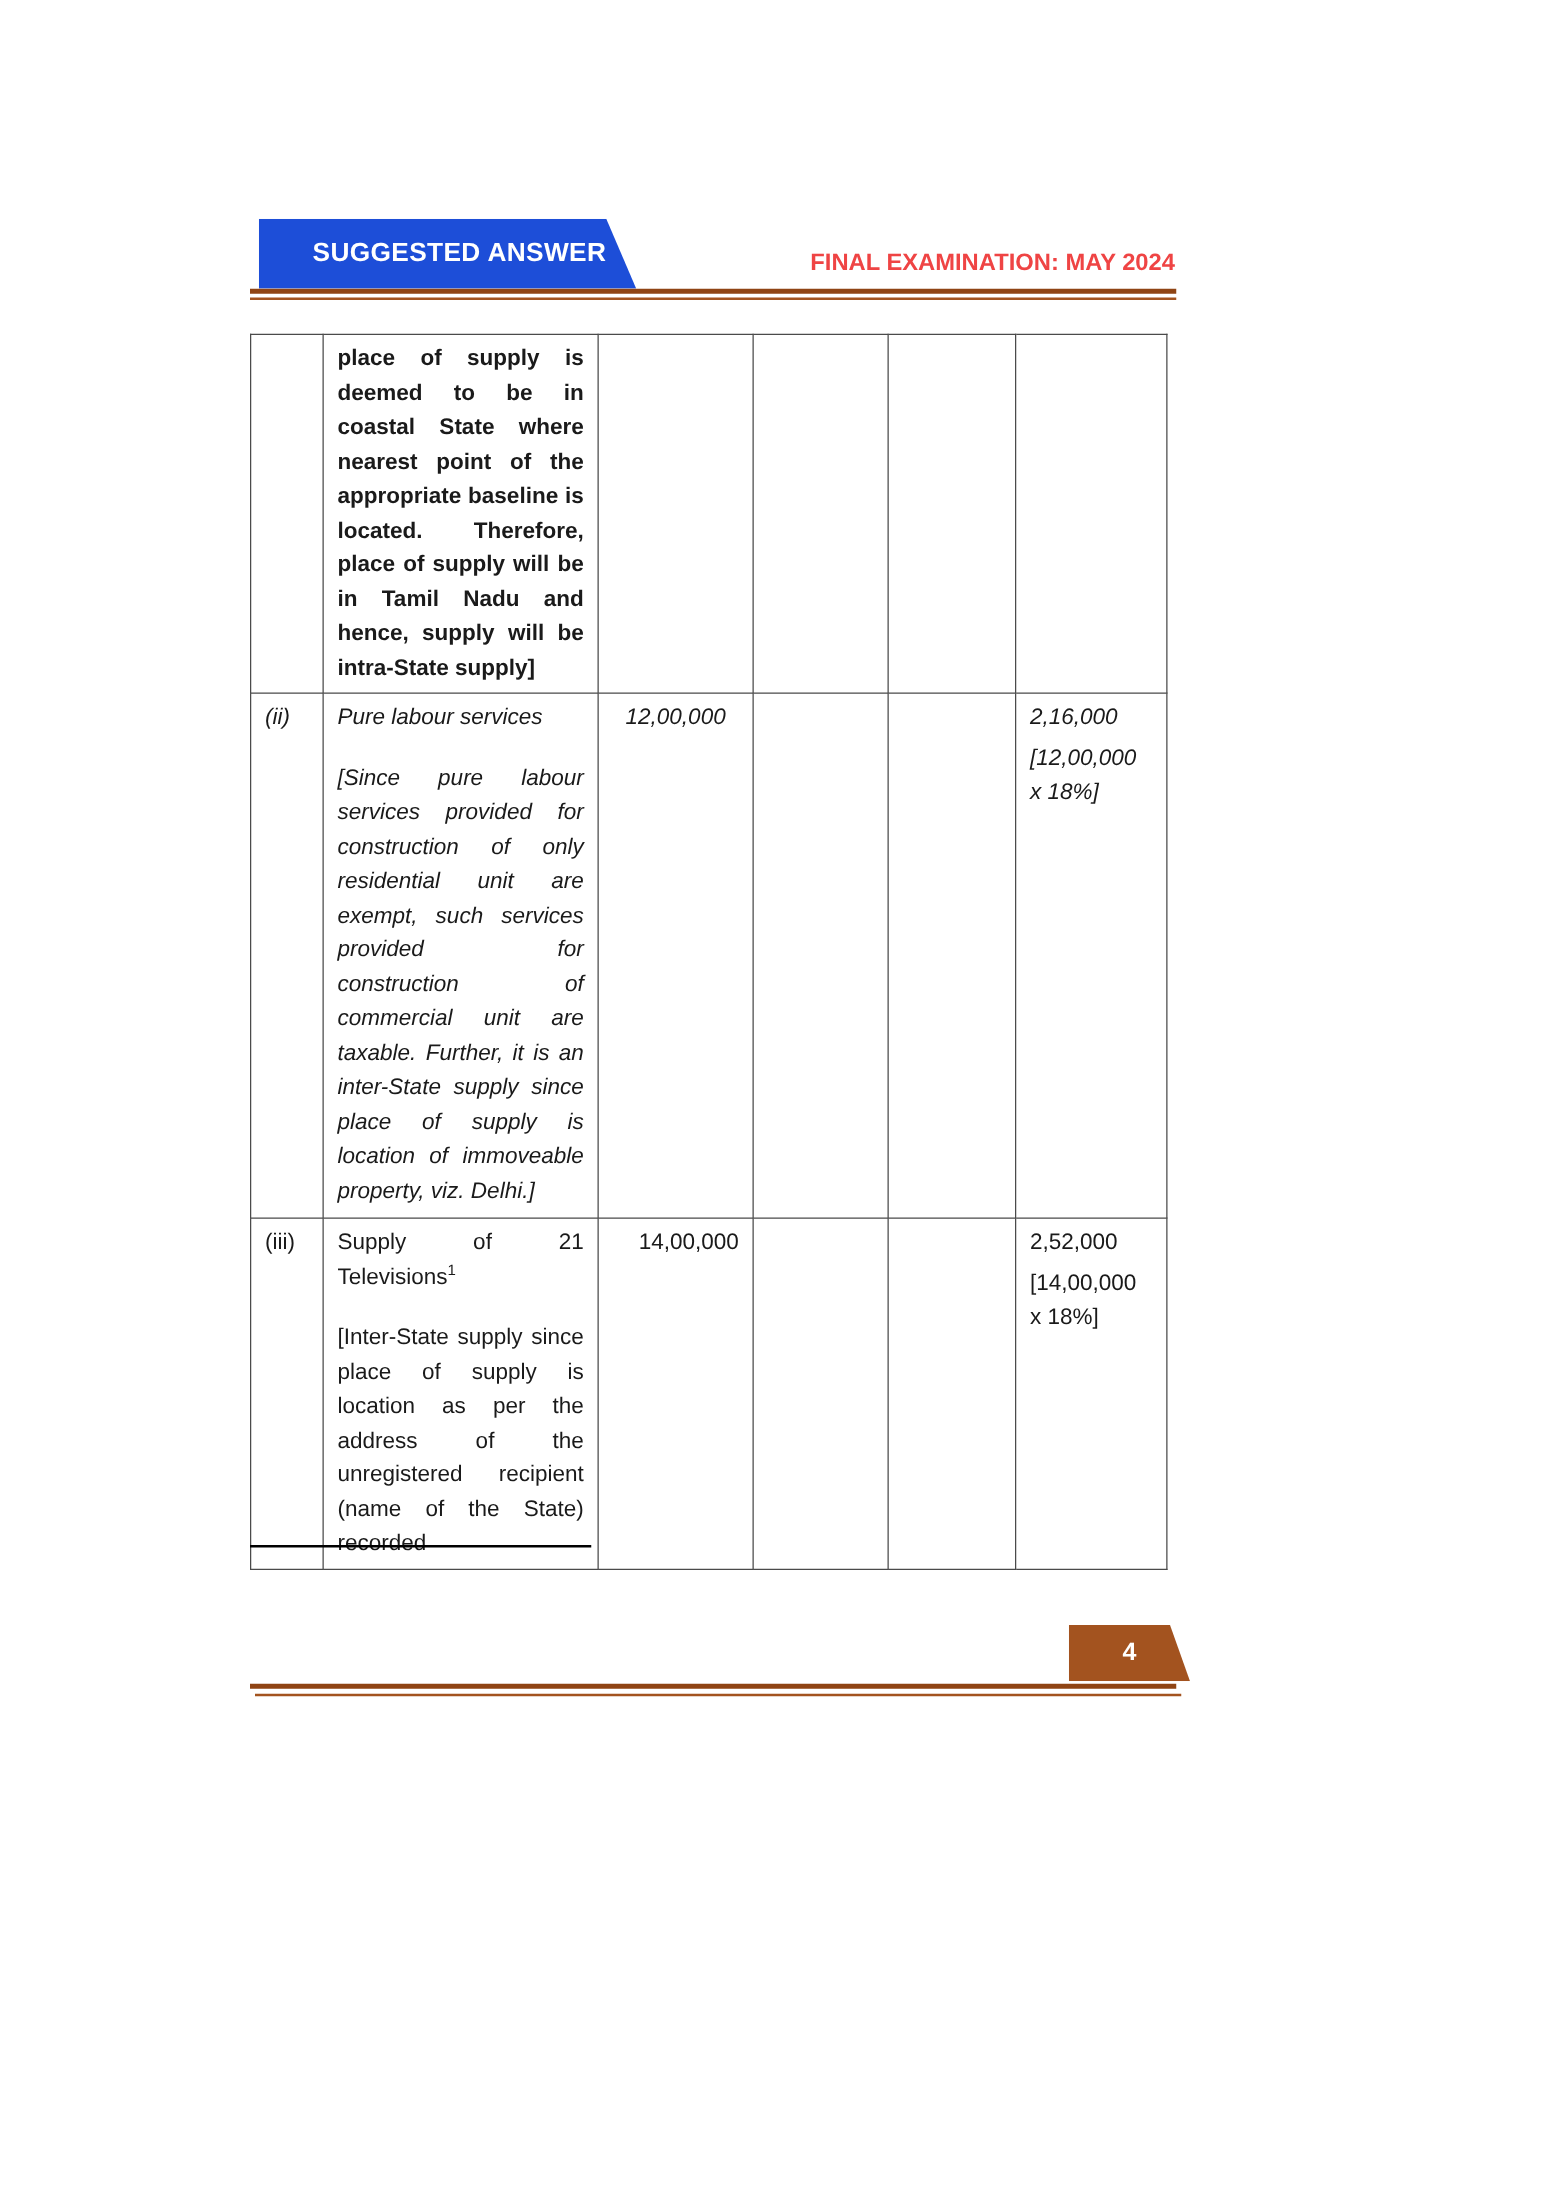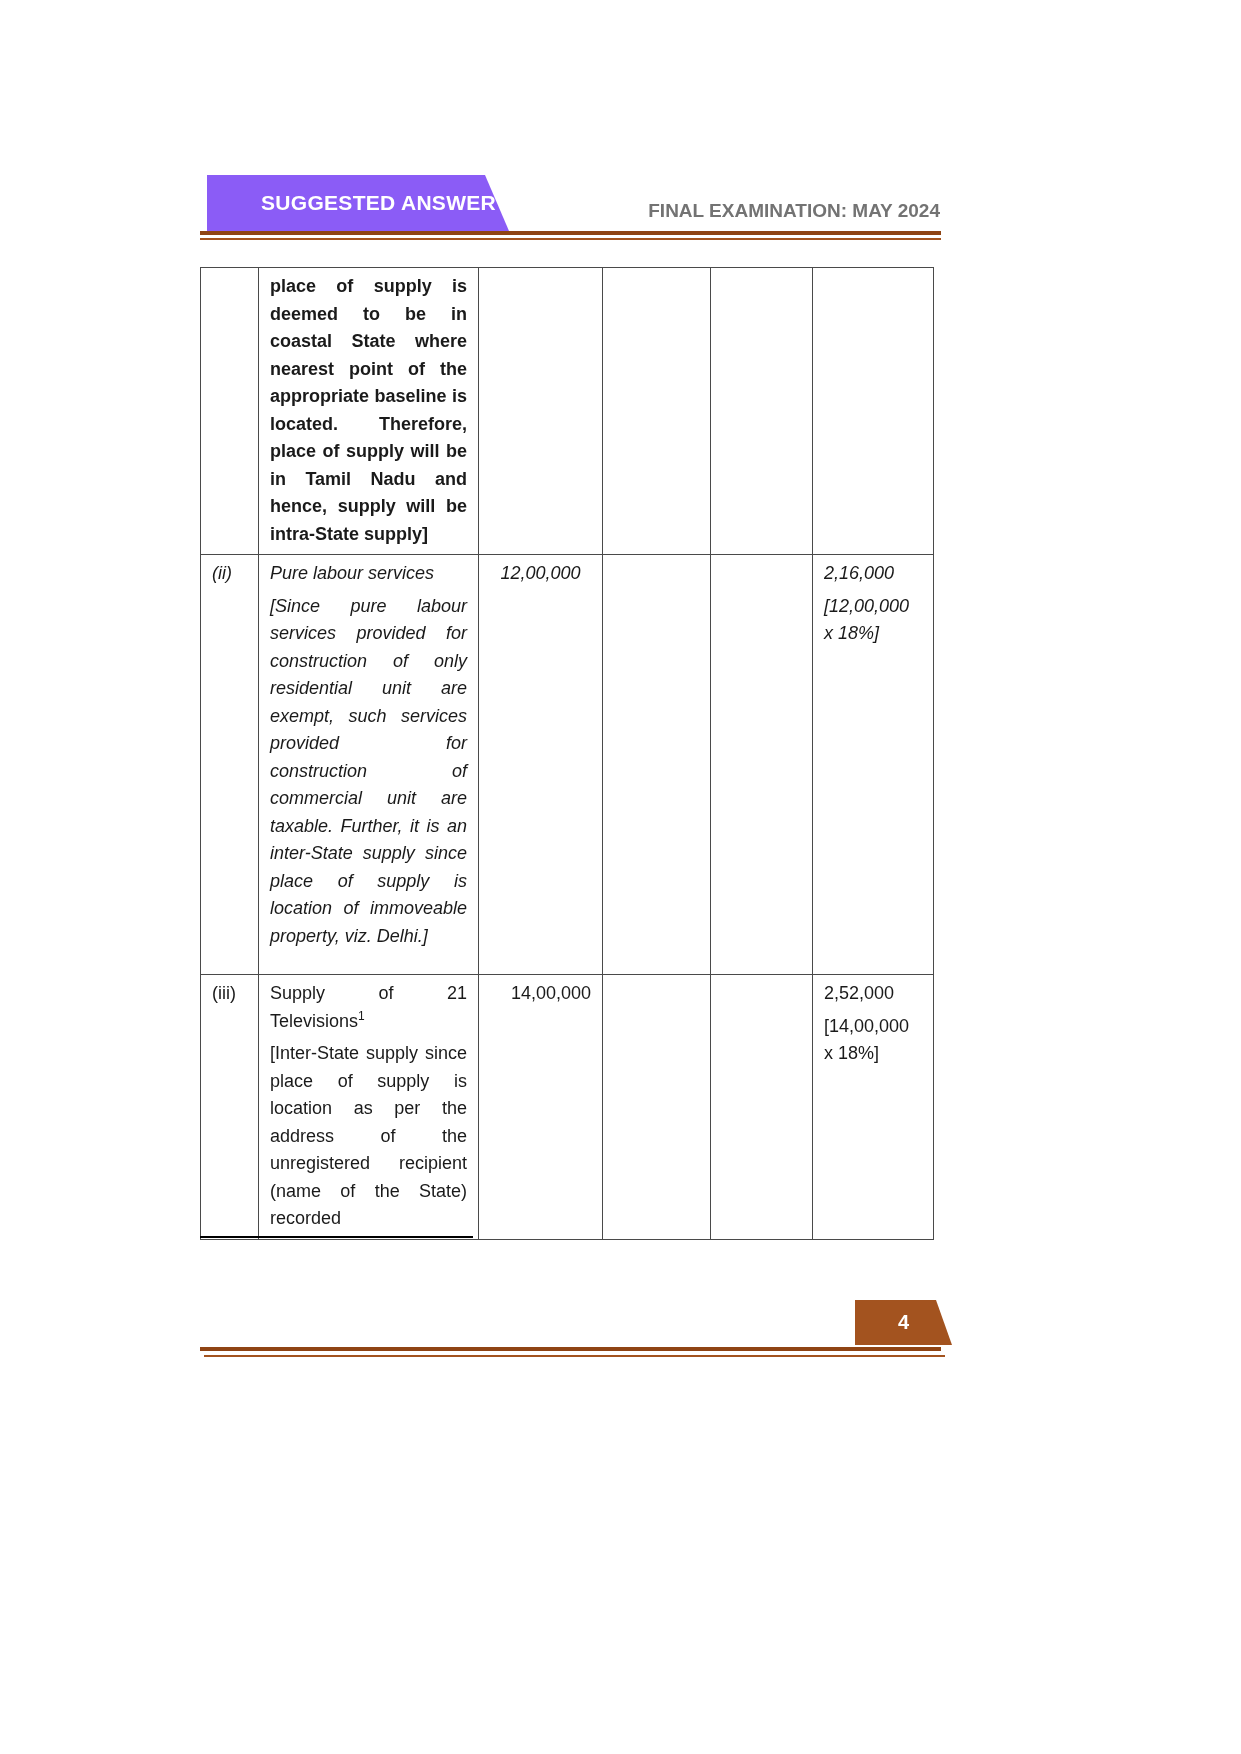--- a/index.html
+++ b/index.html
@@ -10,31 +10,31 @@
     font-family: "Liberation Sans", sans-serif;
     color: #1a1a1a;
     overflow: hidden;
   }
   .page { position: absolute; inset: 0; }
 
   
   .banner {
     position: absolute; left: 207px; top: 175px;
     width: 302px; height: 56px;
-    background: #8b5cf6;
+    background: #1d4ed8;
     color: #ffffff;
     font-size: 21px; font-weight: bold; letter-spacing: 0.3px;
     line-height: 56px;
-    padding-left: 54px;
+    padding-left: 43px;
     clip-path: polygon(0 0, calc(100% - 24px) 0, 100% 100%, 0 100%);
   }
   .exam-title {
     position: absolute; right: 301px; top: 200px;
     font-size: 19px; font-weight: bold;
-    color: #737373;
+    color: #ef4444;
   }
   .rule-thick {
     position: absolute; left: 200px; top: 231px;
     width: 741px; height: 4px; background: #8F4414;
   }
   .rule-thin {
     position: absolute; left: 200px; top: 238px;
     width: 741px; height: 2px; background: #A3531F;
   }
 
@@ -47,21 +47,21 @@
     font-size: 18px;
     line-height: 27.5px;
   }
   table.answer-table td {
     border: 1px solid #4a4a4a;
     vertical-align: top;
     padding: 5px 11px 6px 11px;
   }
   td.sno { padding-left: 9px; padding-right: 4px; }
   td.desc .para { text-align: justify; }
-  td.desc .para + .para { margin-top: 5px; }
+  td.desc .para + .para { margin-top: 21px; }
   td.val-right { text-align: center; }
   td.val-left { text-align: right; }
   td.tax { text-align: left; margin-left: 20px; }
   td.tax .tax-amt { margin-bottom: 5px; }
   sup { font-size: 12px; line-height: 0; }
 
   tr.row-1 td { height: 278px; font-weight: bold; }
   tr.row-2 td { height: 420px; font-style: italic; }
   tr.row-3 td { height: 252px; }
 

